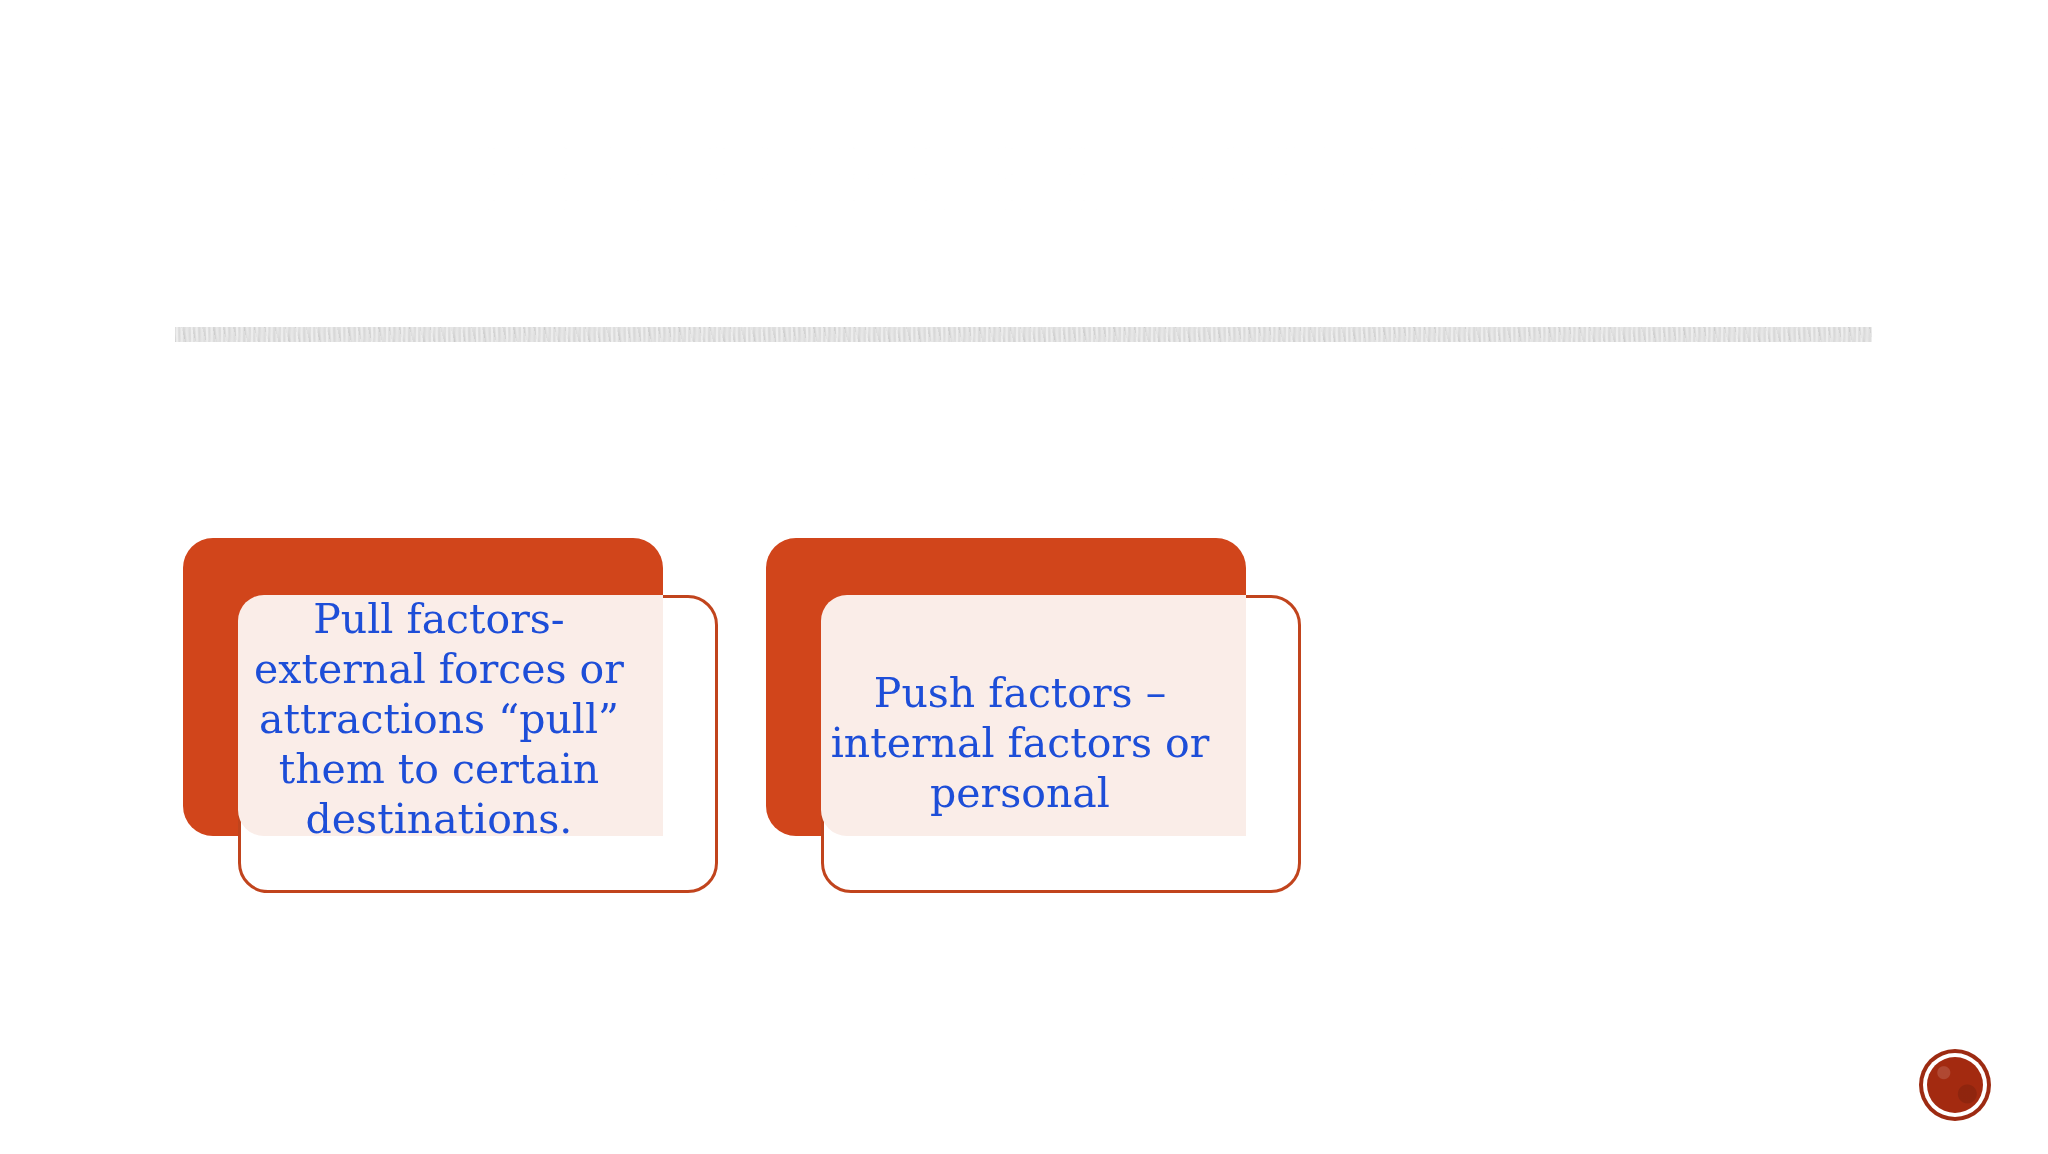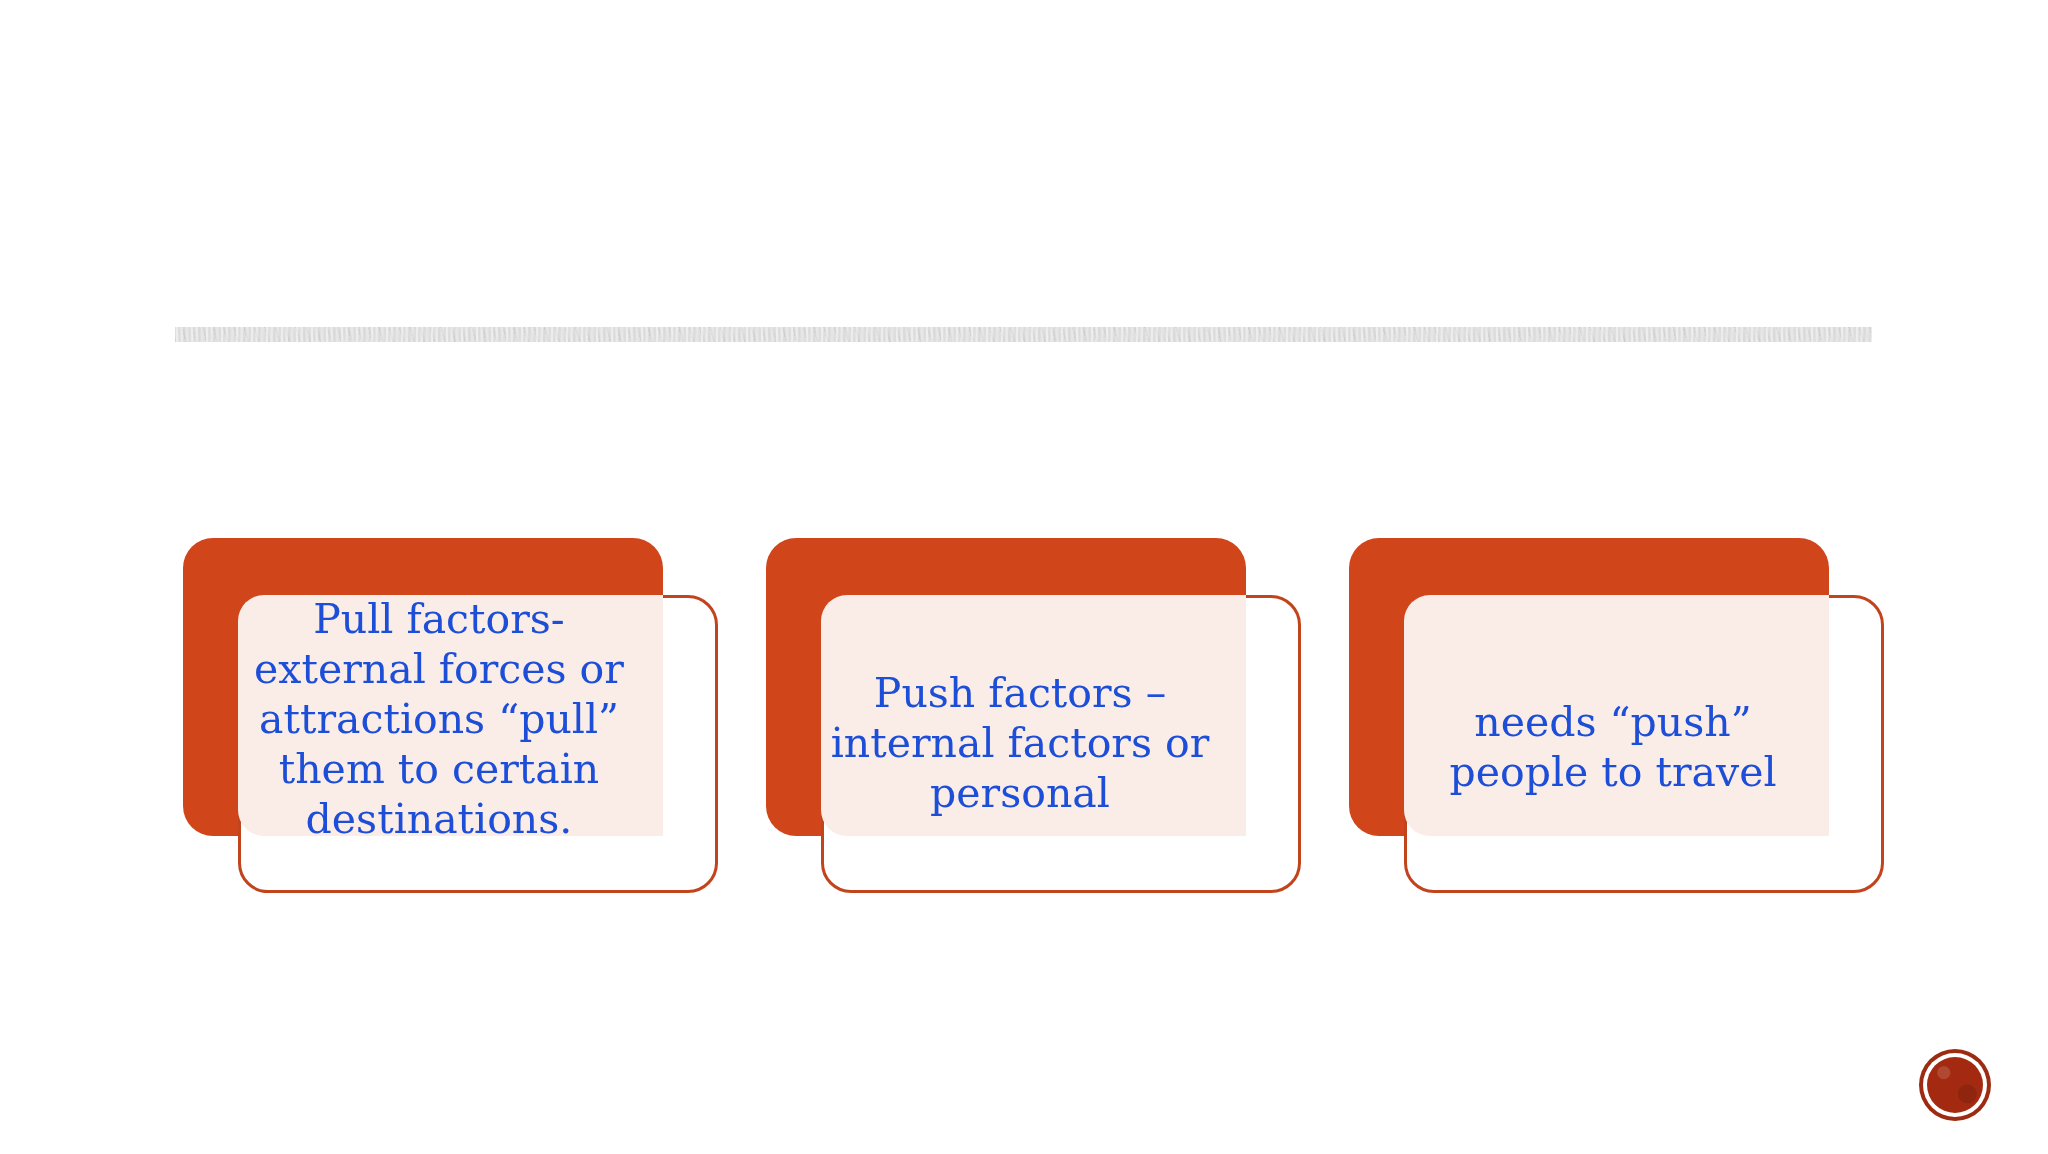--- a/index.html
+++ b/index.html
@@ -240,27 +240,20 @@
 
     <div class="card-group g1">
       <div class="card-back"></div>
       <div class="card-outline"></div>
       <div class="card-fill"></div>
       <div class="card-text">Push factors –
 internal factors or
 personal</div>
     </div>
 
-    <div class="card-group g2">
-      <div class="card-back"></div>
-      <div class="card-outline"></div>
-      <div class="card-fill"></div>
-      <div class="card-text">needs “push”
-people to travel</div>
-    </div>
 
   </div>
 
   <div id="corner-logo">
     <div class="ring-outer"></div>
     <div class="ring-white"></div>
     <div class="ring-inner"></div>
   </div>
 
 </div>

